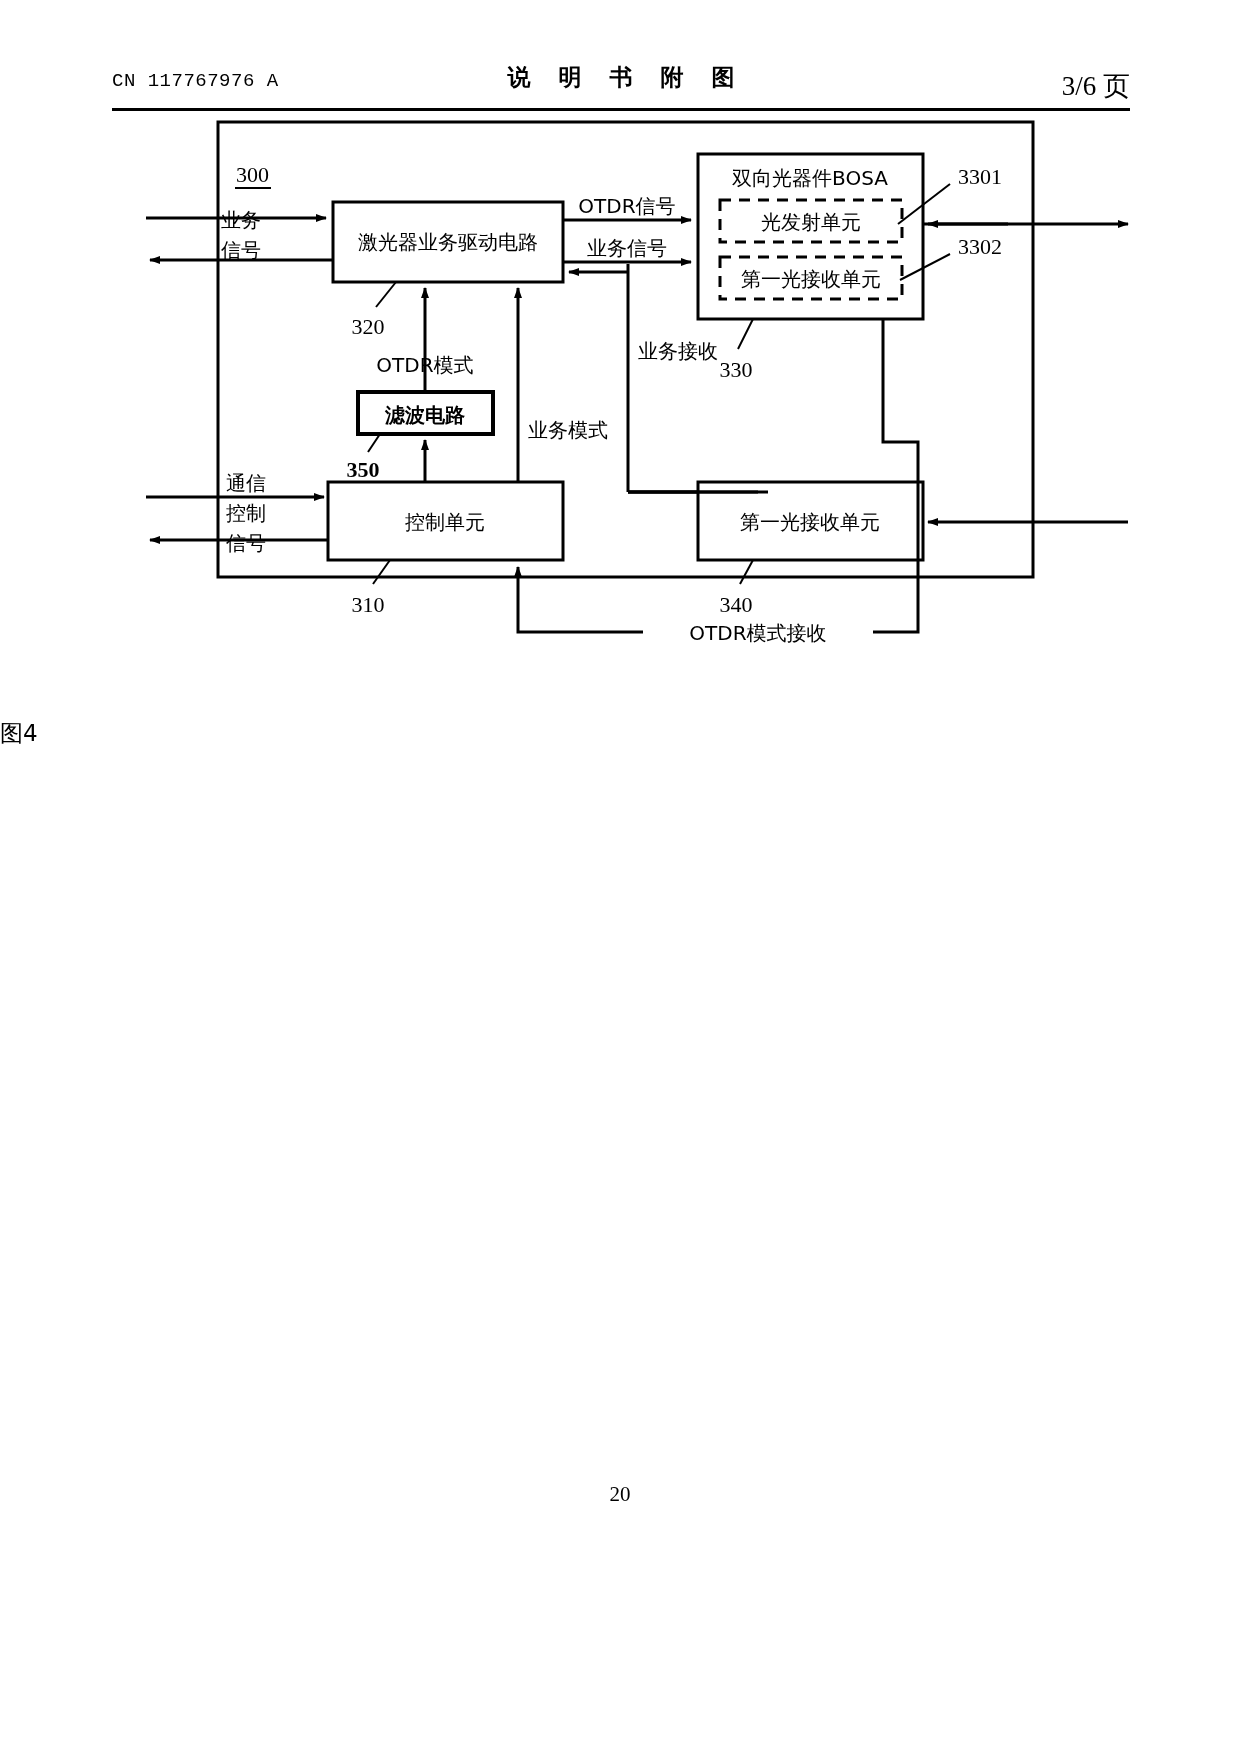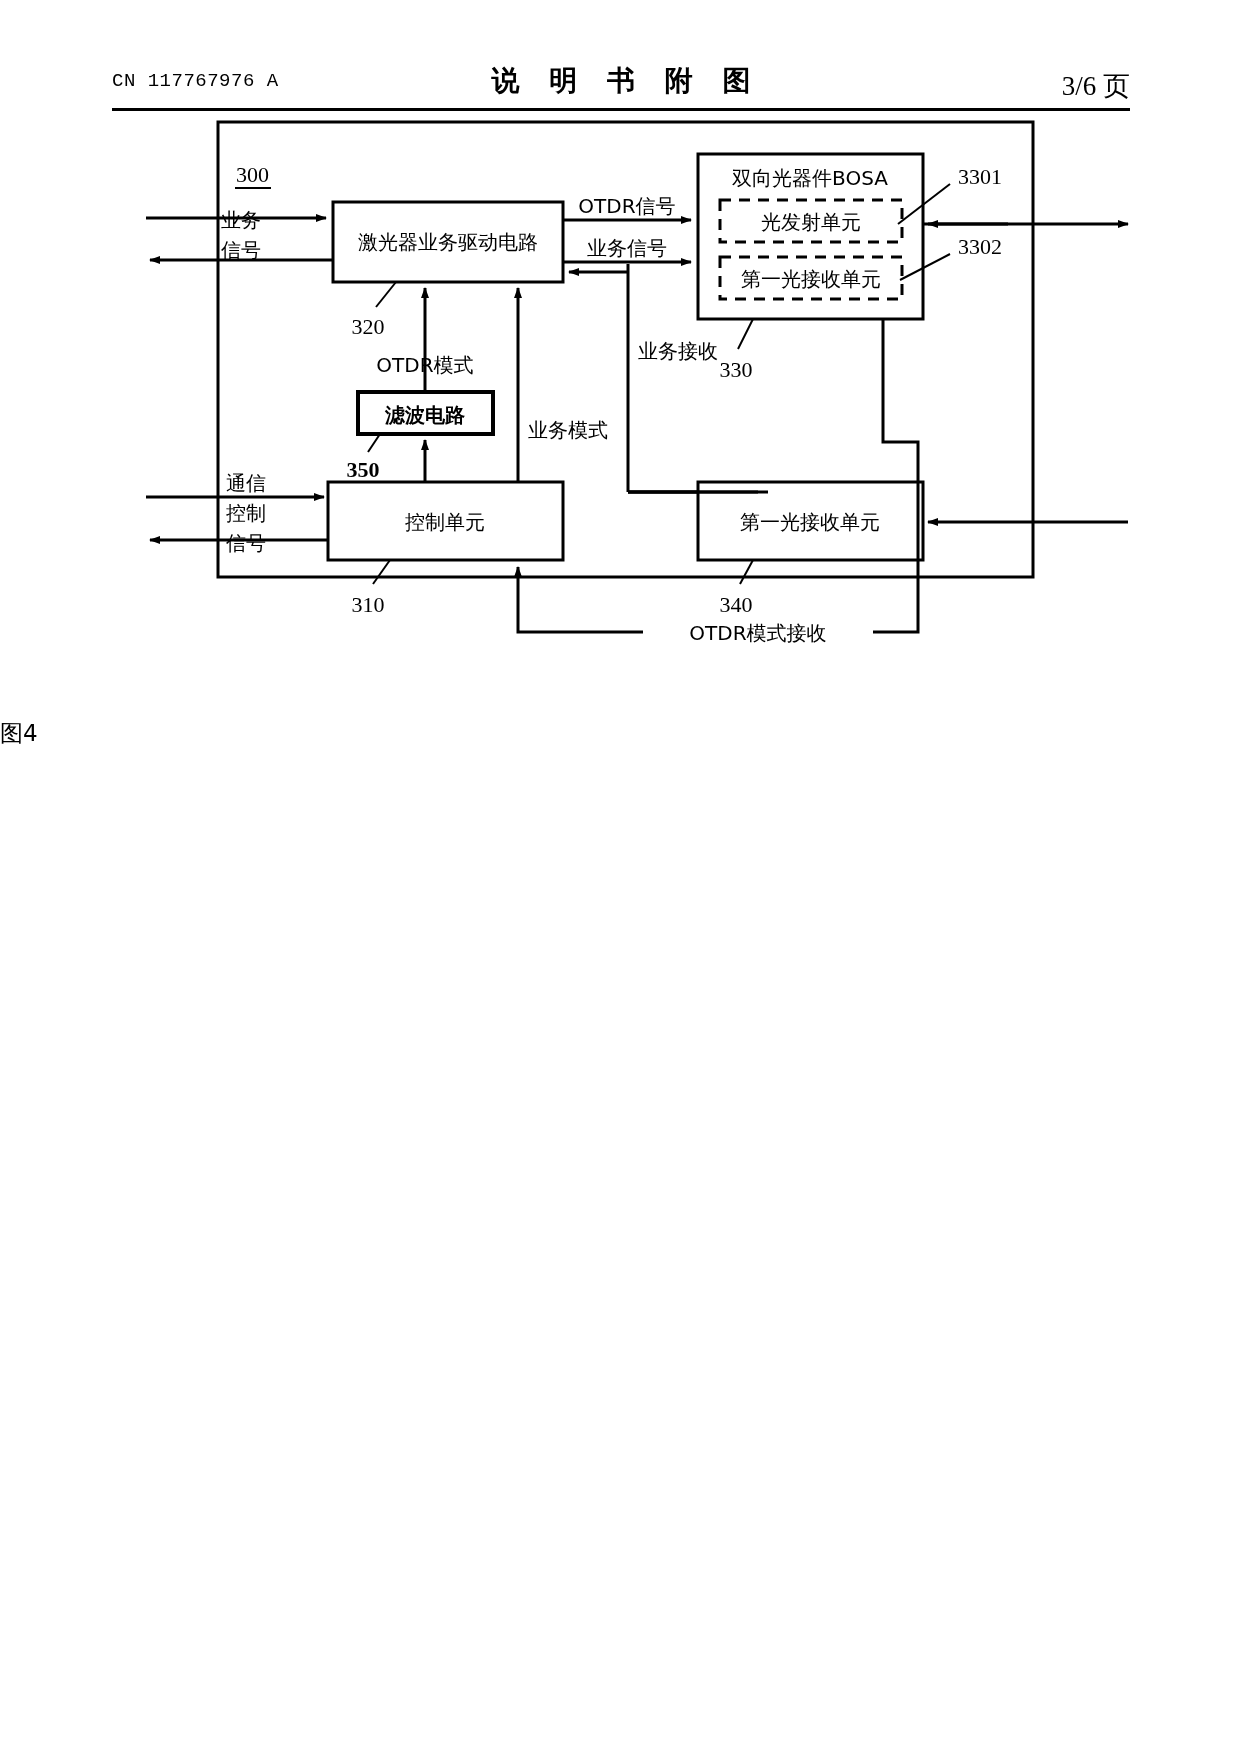--- a/index.html
+++ b/index.html
@@ -36,21 +36,21 @@
     font-size: 19px;
     letter-spacing: 0.5px;
   }
   .header-center {
     position: absolute;
     left: 0;
     right: 0;
     top: 0;
     text-align: center;
     font-family: "DejaVu Sans", sans-serif;
-    font-size: 28px;
+    font-size: 23px;
     font-weight: bold;
     letter-spacing: 10px;
     text-indent: 10px;
   }
   .header-right {
     position: absolute;
     right: 0;
     top: 6px;
     font-family: "Liberation Serif", serif;
     font-size: 27px;
@@ -216,14 +216,15 @@
       <path d="M 500 380 L 640 380" fill="none" stroke="#000" stroke-width="3"></path>
       <path d="M 640 380 L 640 380" fill="none" stroke="#000" stroke-width="3"></path>
       <path d="M 500 381 L 500 381" fill="none" stroke="#000" stroke-width="3"></path>
 
       <line x1="640" y1="380" x2="640" y2="380" stroke="#000" stroke-width="3"></line>
       <path d="M 500 380 L 570 380" fill="none" stroke="#000" stroke-width="3"></path>
     </svg>
   </div>
 
   <div class="fig-caption">图4</div>
+  <div class="page-number">20</div>
 
 </div>
 
 </body></html>

